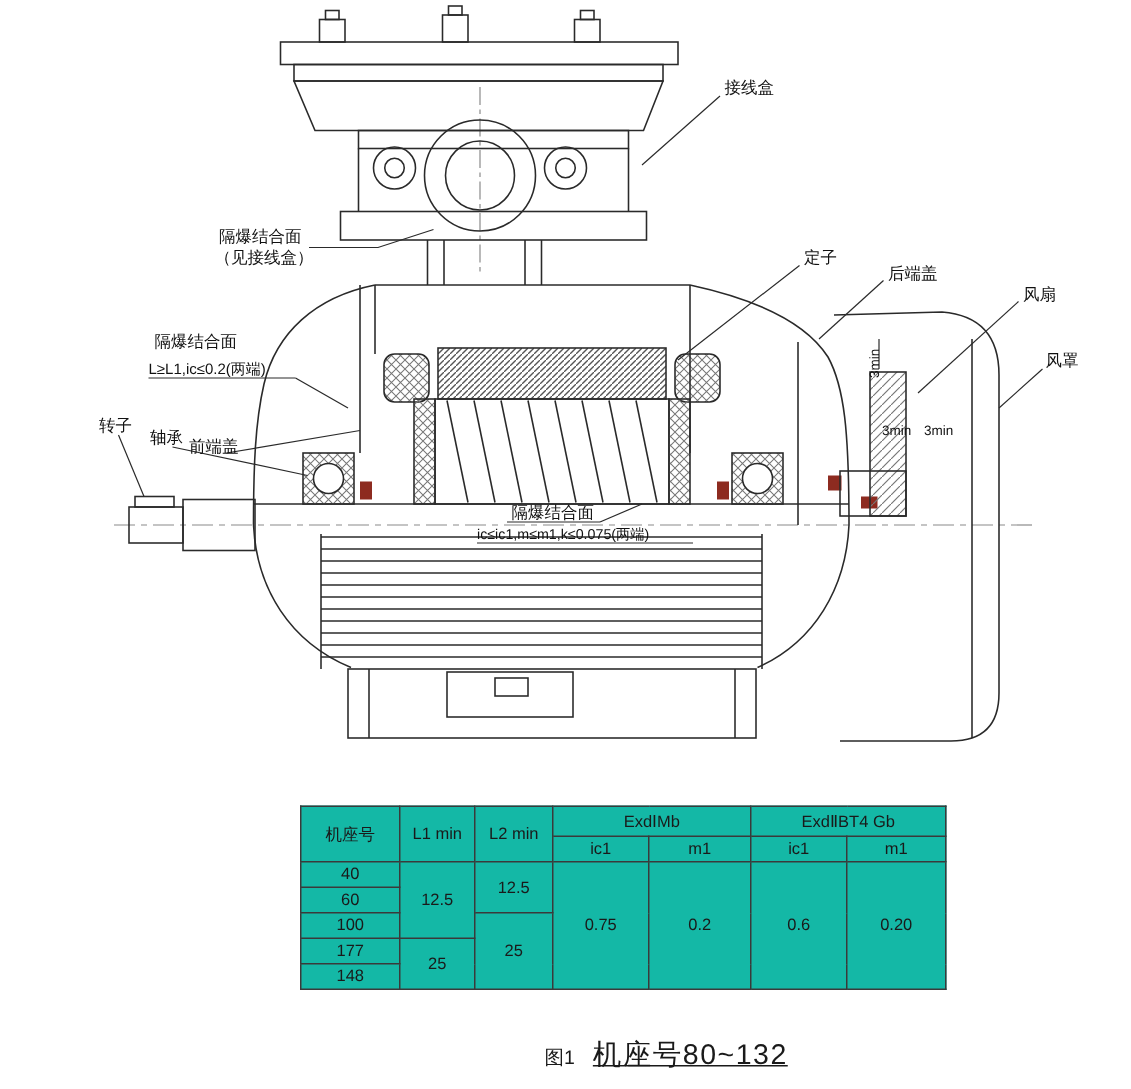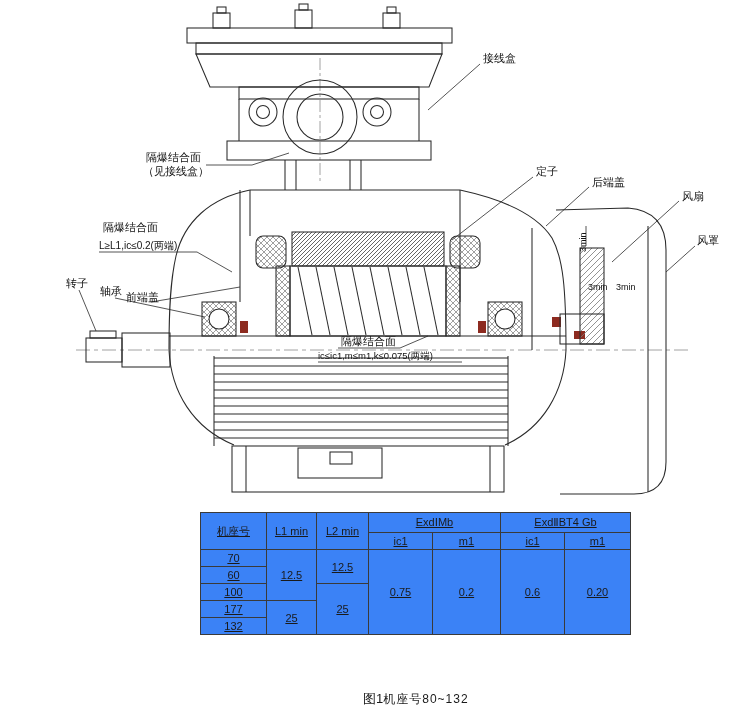--- a/index.html
+++ b/index.html
@@ -1,24 +1,24 @@
 <!DOCTYPE html>
 <html><head>
 <meta charset="utf-8">
 <style>
   * { margin:0; padding:0; box-sizing:border-box; }
   html,body { width:754px; height:726px; background:#ffffff; }
   body { font-family:"Liberation Sans","DejaVu Sans",sans-serif; color:#1a1a1a; position:relative; overflow:hidden; }
   .stage { position:absolute; left:0; top:0; }
   svg text { font-family:"Liberation Sans","DejaVu Sans",sans-serif; }
-  table.spec { position:absolute; left:200px; top:512px; border-collapse:collapse; table-layout:fixed; background:#3b82f6;text-decoration:underline; }
+  table.spec { position:absolute; left:200px; top:537px; border-collapse:collapse; table-layout:fixed; background:#14b8a6; }
   table.spec td { border:1px solid #3a3a3a; text-align:center; vertical-align:middle; font-size:11px; padding:0 2px; white-space:nowrap; }
-  .caption { position:absolute; left:363px; top:690px; display:flex; align-items:baseline; }
+  .caption { position:absolute; left:363px; top:690px; display:flex; align-items:baseline; gap:12px; }
   .cap-no { font-size:13px; }
-  .cap-title { font-size:12px; letter-spacing:1px; }
+  .cap-title { font-size:19px; letter-spacing:1px;text-decoration:underline; }
 </style>
 </head>
 <body>
 
 <svg class="stage" width="754" height="530" viewBox="0 0 754 530">
   <defs>
     <pattern id="hatch" patternUnits="userSpaceOnUse" width="6" height="6">
       <path d="M-1,7 L7,-1" stroke="#777" stroke-width="0.8"></path>
     </pattern>
     <pattern id="xhatch" patternUnits="userSpaceOnUse" width="6" height="6">
@@ -192,41 +192,41 @@
     <td colspan="2">ExdⅠMb</td>
     <td colspan="2">ExdⅡBT4 Gb</td>
   </tr>
   <tr style="height:17px">
     <td>ic1</td>
     <td>m1</td>
     <td>ic1</td>
     <td>m1</td>
   </tr>
   <tr style="height:17px">
-    <td>70</td>
+    <td>40</td>
     <td rowspan="3">12.5</td>
     <td rowspan="2">12.5</td>
     <td rowspan="5">0.75</td>
     <td rowspan="5">0.2</td>
     <td rowspan="5">0.6</td>
     <td rowspan="5">0.20</td>
   </tr>
   <tr style="height:17px">
     <td>60</td>
   </tr>
   <tr style="height:17px">
     <td>100</td>
     <td rowspan="3">25</td>
   </tr>
   <tr style="height:17px">
     <td>177</td>
     <td rowspan="2">25</td>
   </tr>
   <tr style="height:17px">
-    <td>132</td>
+    <td>148</td>
   </tr>
 </tbody>
   </table>
 
 <div class="caption">
   <span class="cap-no">图1</span>
   <span class="cap-title">机座号80~132</span>
 </div>
 
 </body></html>

